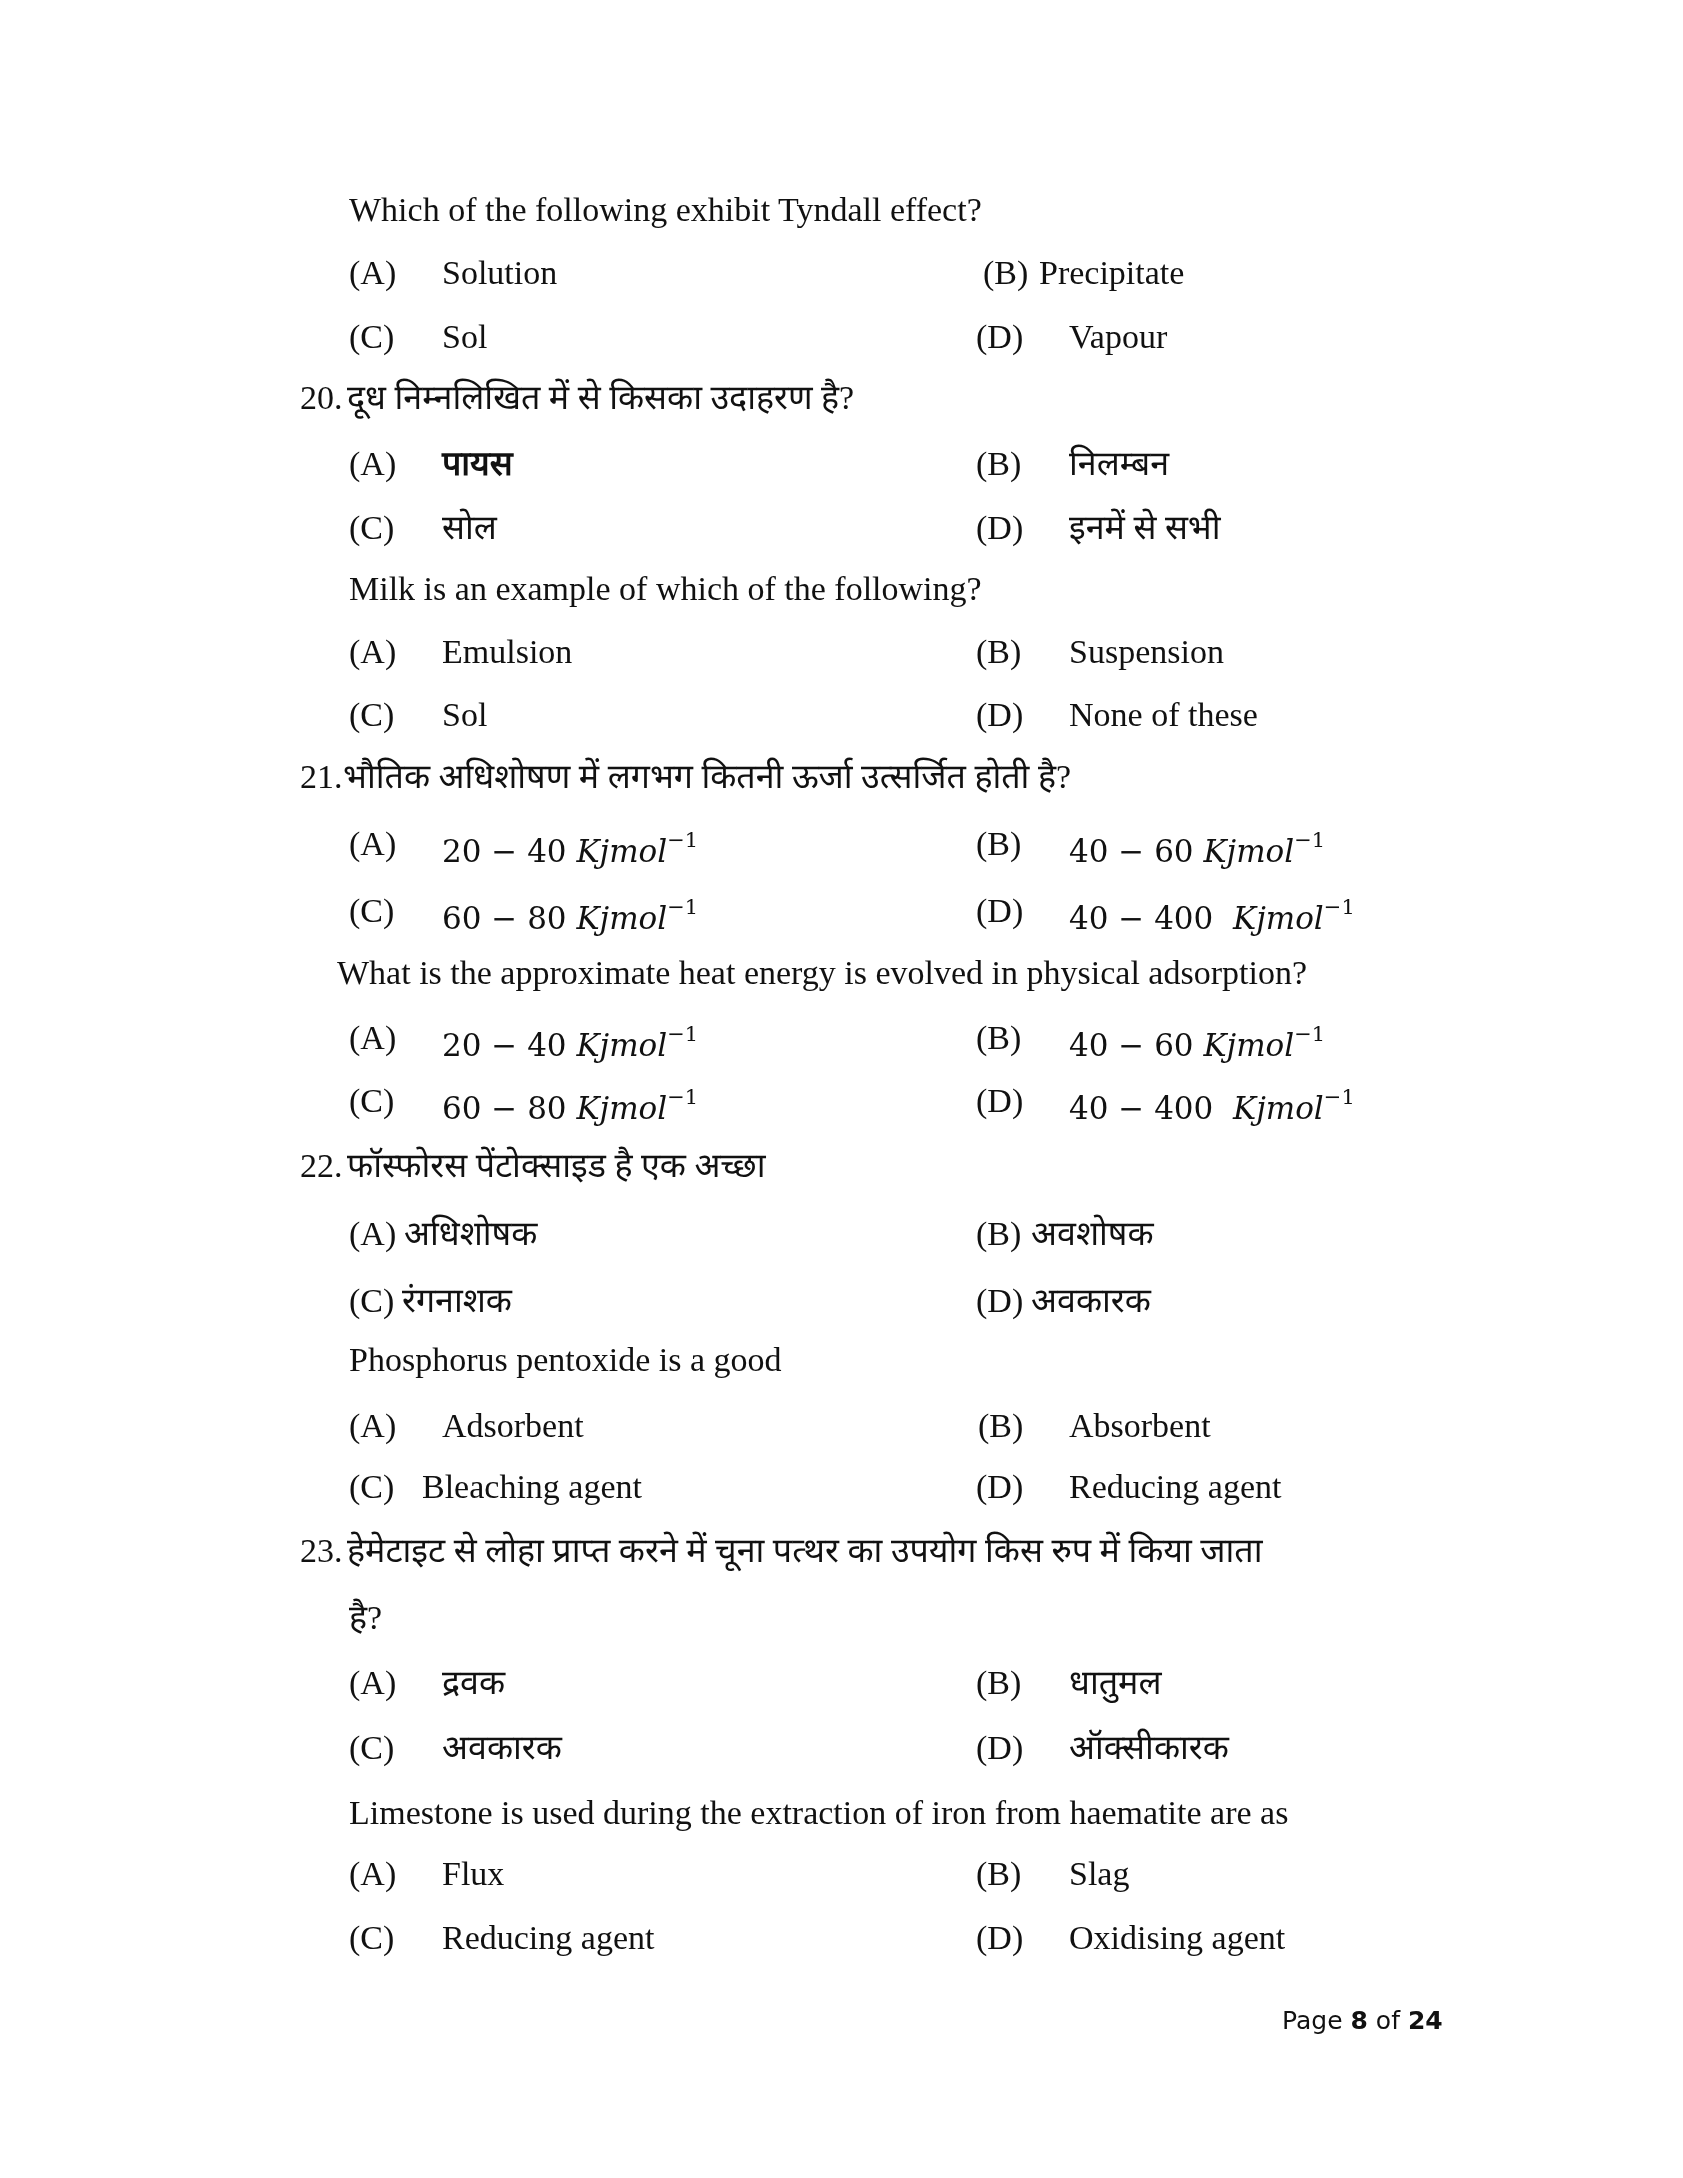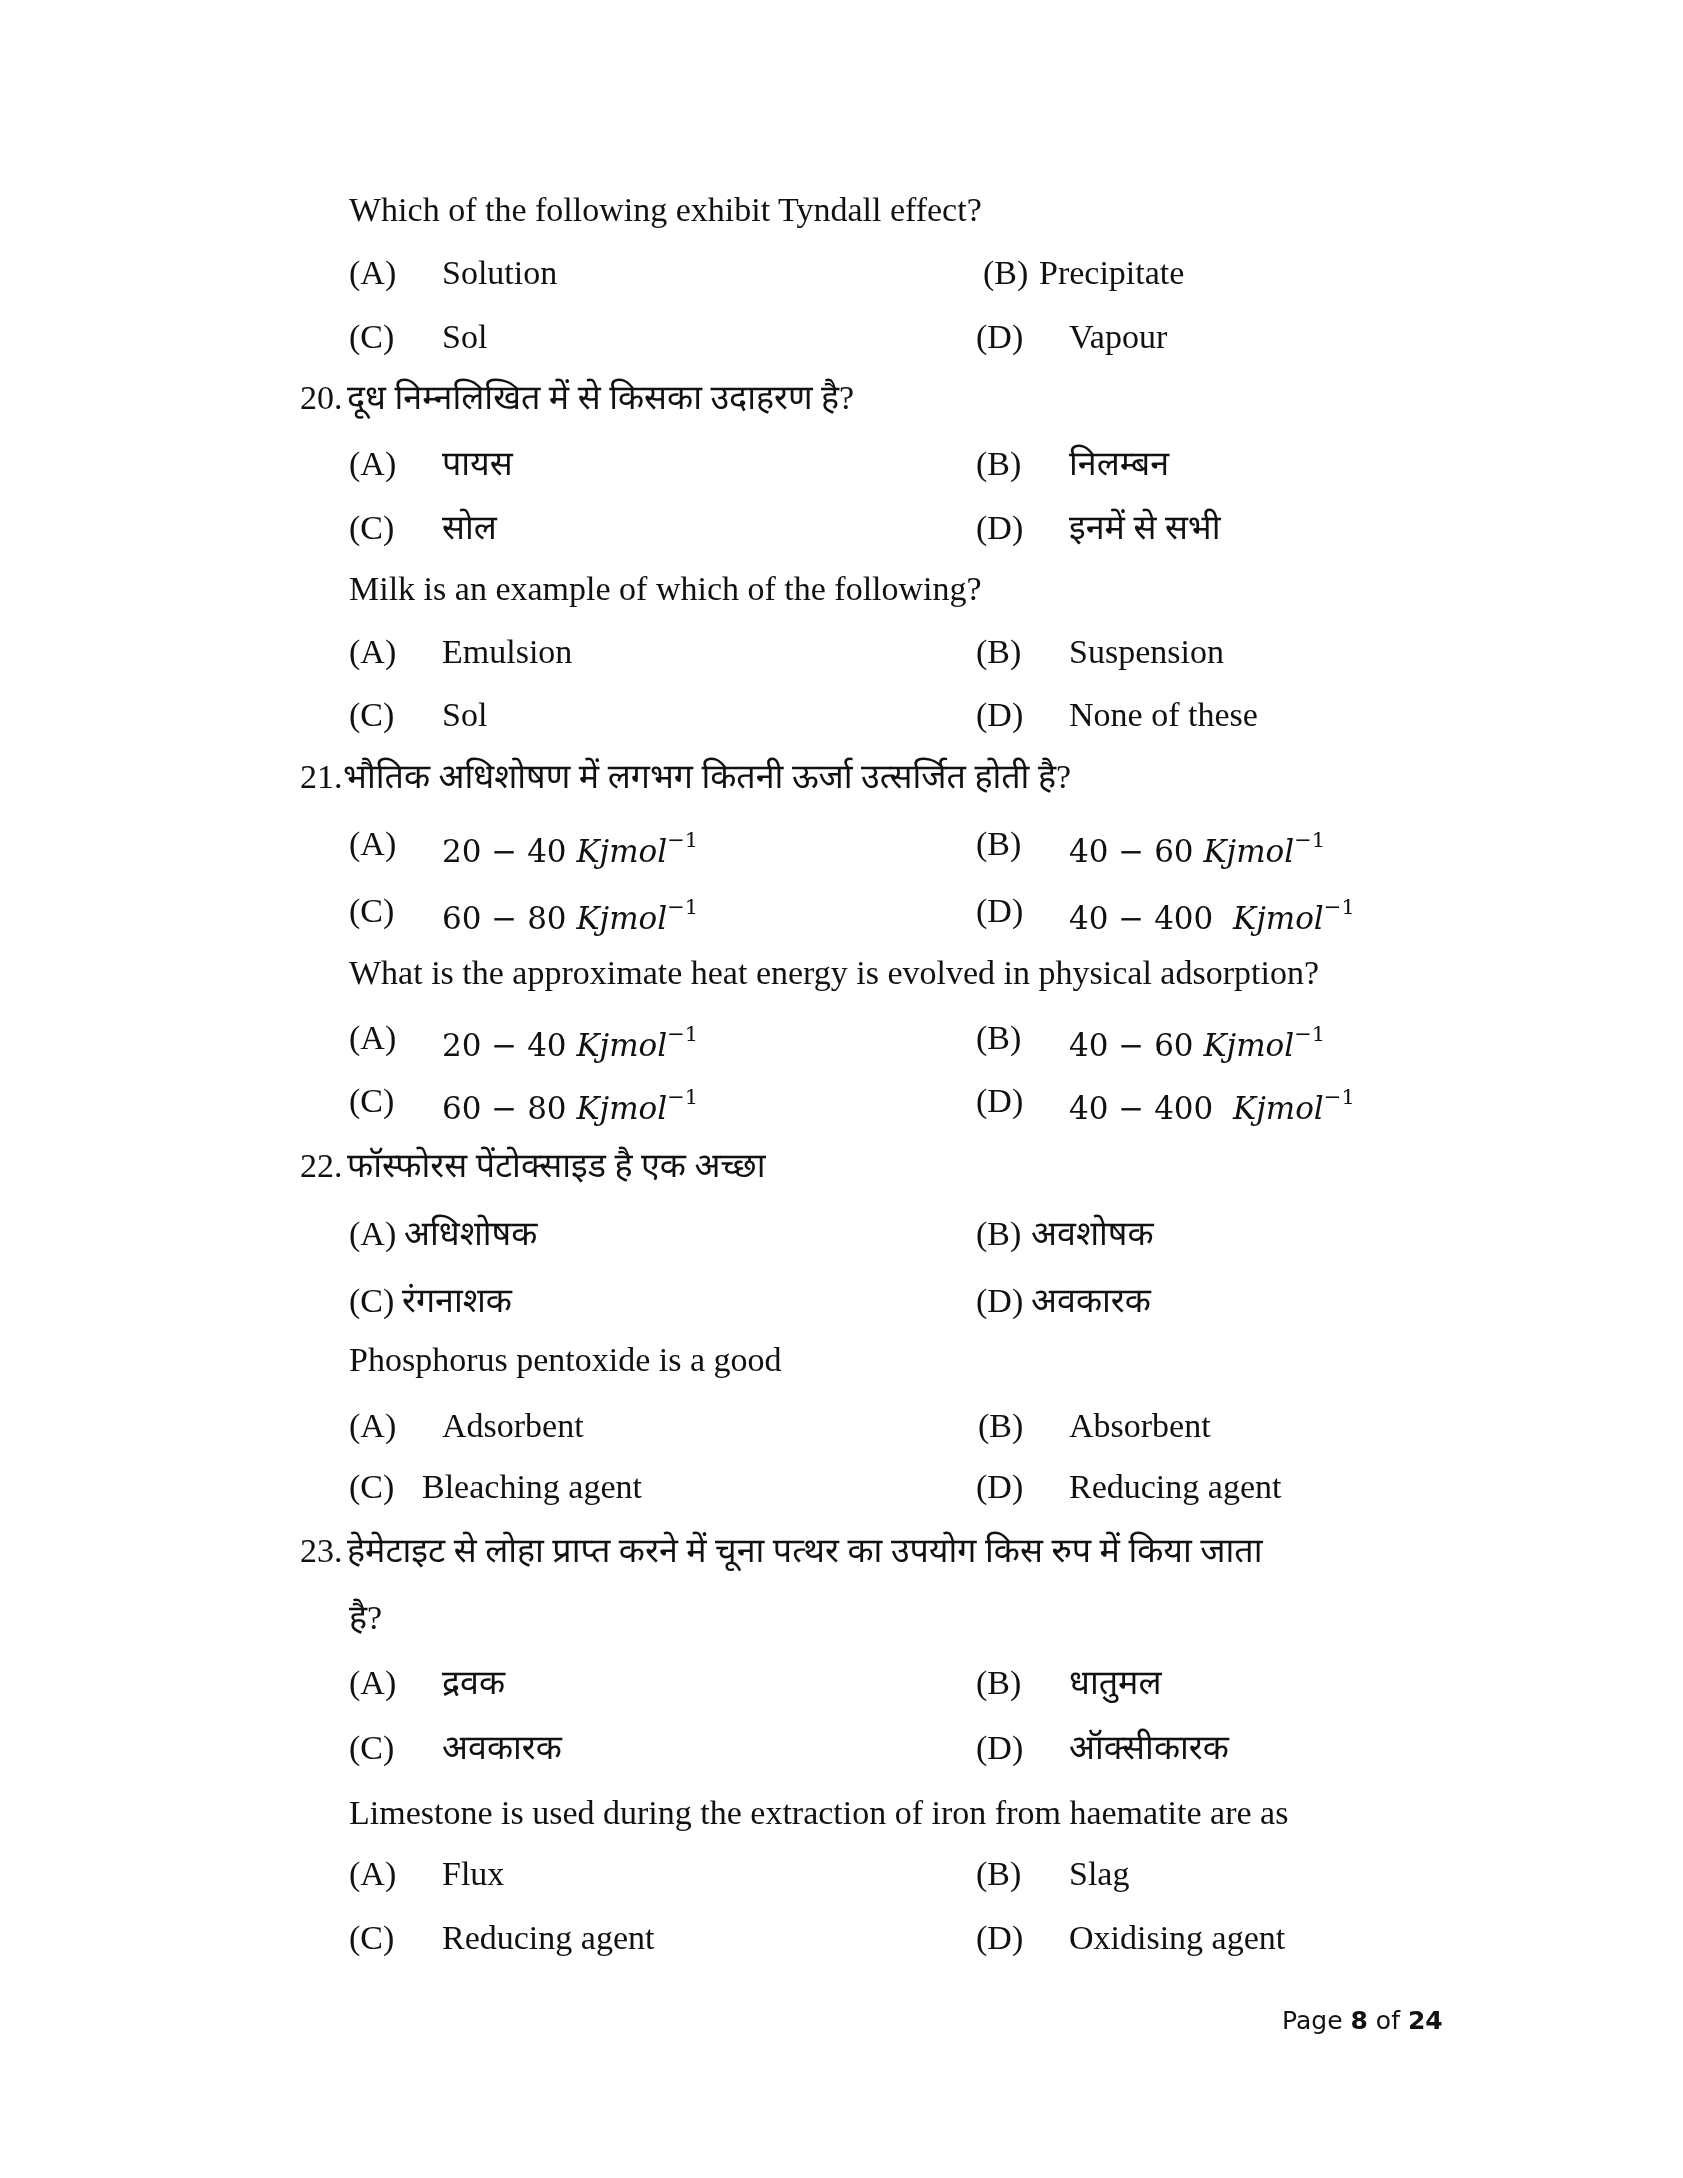--- a/index.html
+++ b/index.html
@@ -38,21 +38,21 @@
     <span class="opt-letter" style="left:976px;">(D)</span>
     <span class="opt-text" style="left:1069px;">Vapour</span>
   </div>
 
   <div class="row" style="top:378px;left:0;width:1334px;">
     <span class="qnum">20.</span>
     <span class="qtext" style="left:347px;">दूध निम्नलिखित में से किसका उदाहरण है?</span>
   </div>
   <div class="row" style="top:444px;left:0;width:1683px;">
     <span class="opt-letter" style="left:349px;">(A)</span>
-    <span class="opt-text" style="left:442px;">पायस</span>
+    <span class="opt-text" style="left:442px;font-weight:bold;">पायस</span>
     <span class="opt-letter" style="left:976px;">(B)</span>
     <span class="opt-text" style="left:1069px;">निलम्बन</span>
   </div>
   <div class="row" style="top:508px;left:0;width:1683px;">
     <span class="opt-letter" style="left:349px;">(C)</span>
     <span class="opt-text" style="left:442px;">सोल</span>
     <span class="opt-letter" style="left:976px;">(D)</span>
     <span class="opt-text" style="left:1069px;">इनमें से सभी</span>
   </div>
 
@@ -83,21 +83,21 @@
     <span class="opt-text math" style="left:1069px;"><span>40 − 60</span> <span class="var">Kjmol</span><sup>−1</sup></span>
   </div>
   <div class="row" style="top:891px;left:0;width:1683px;">
     <span class="opt-letter" style="left:349px;">(C)</span>
     <span class="opt-text math" style="left:442px;"><span>60 − 80</span> <span class="var">Kjmol</span><sup>−1</sup></span>
     <span class="opt-letter" style="left:976px;">(D)</span>
     <span class="opt-text math" style="left:1069px;"><span>40 − 400</span>&nbsp; <span class="var">Kjmol</span><sup>−1</sup></span>
   </div>
 
   <div class="row" style="top:953px;left:0;width:1683px;">
-    <span class="qtext" style="left:349px;">What is the approximate heat energy is evolved in physical adsorption?</span>
+    <span class="qtext" style="left:337px;">What is the approximate heat energy is evolved in physical adsorption?</span>
   </div>
   <div class="row" style="top:1018px;left:0;width:1683px;">
     <span class="opt-letter" style="left:349px;">(A)</span>
     <span class="opt-text math" style="left:442px;"><span>20 − 40</span> <span class="var">Kjmol</span><sup>−1</sup></span>
     <span class="opt-letter" style="left:976px;">(B)</span>
     <span class="opt-text math" style="left:1069px;"><span>40 − 60</span> <span class="var">Kjmol</span><sup>−1</sup></span>
   </div>
   <div class="row" style="top:1081px;left:0;width:1683px;">
     <span class="opt-letter" style="left:349px;">(C)</span>
     <span class="opt-text math" style="left:442px;"><span>60 − 80</span> <span class="var">Kjmol</span><sup>−1</sup></span>

